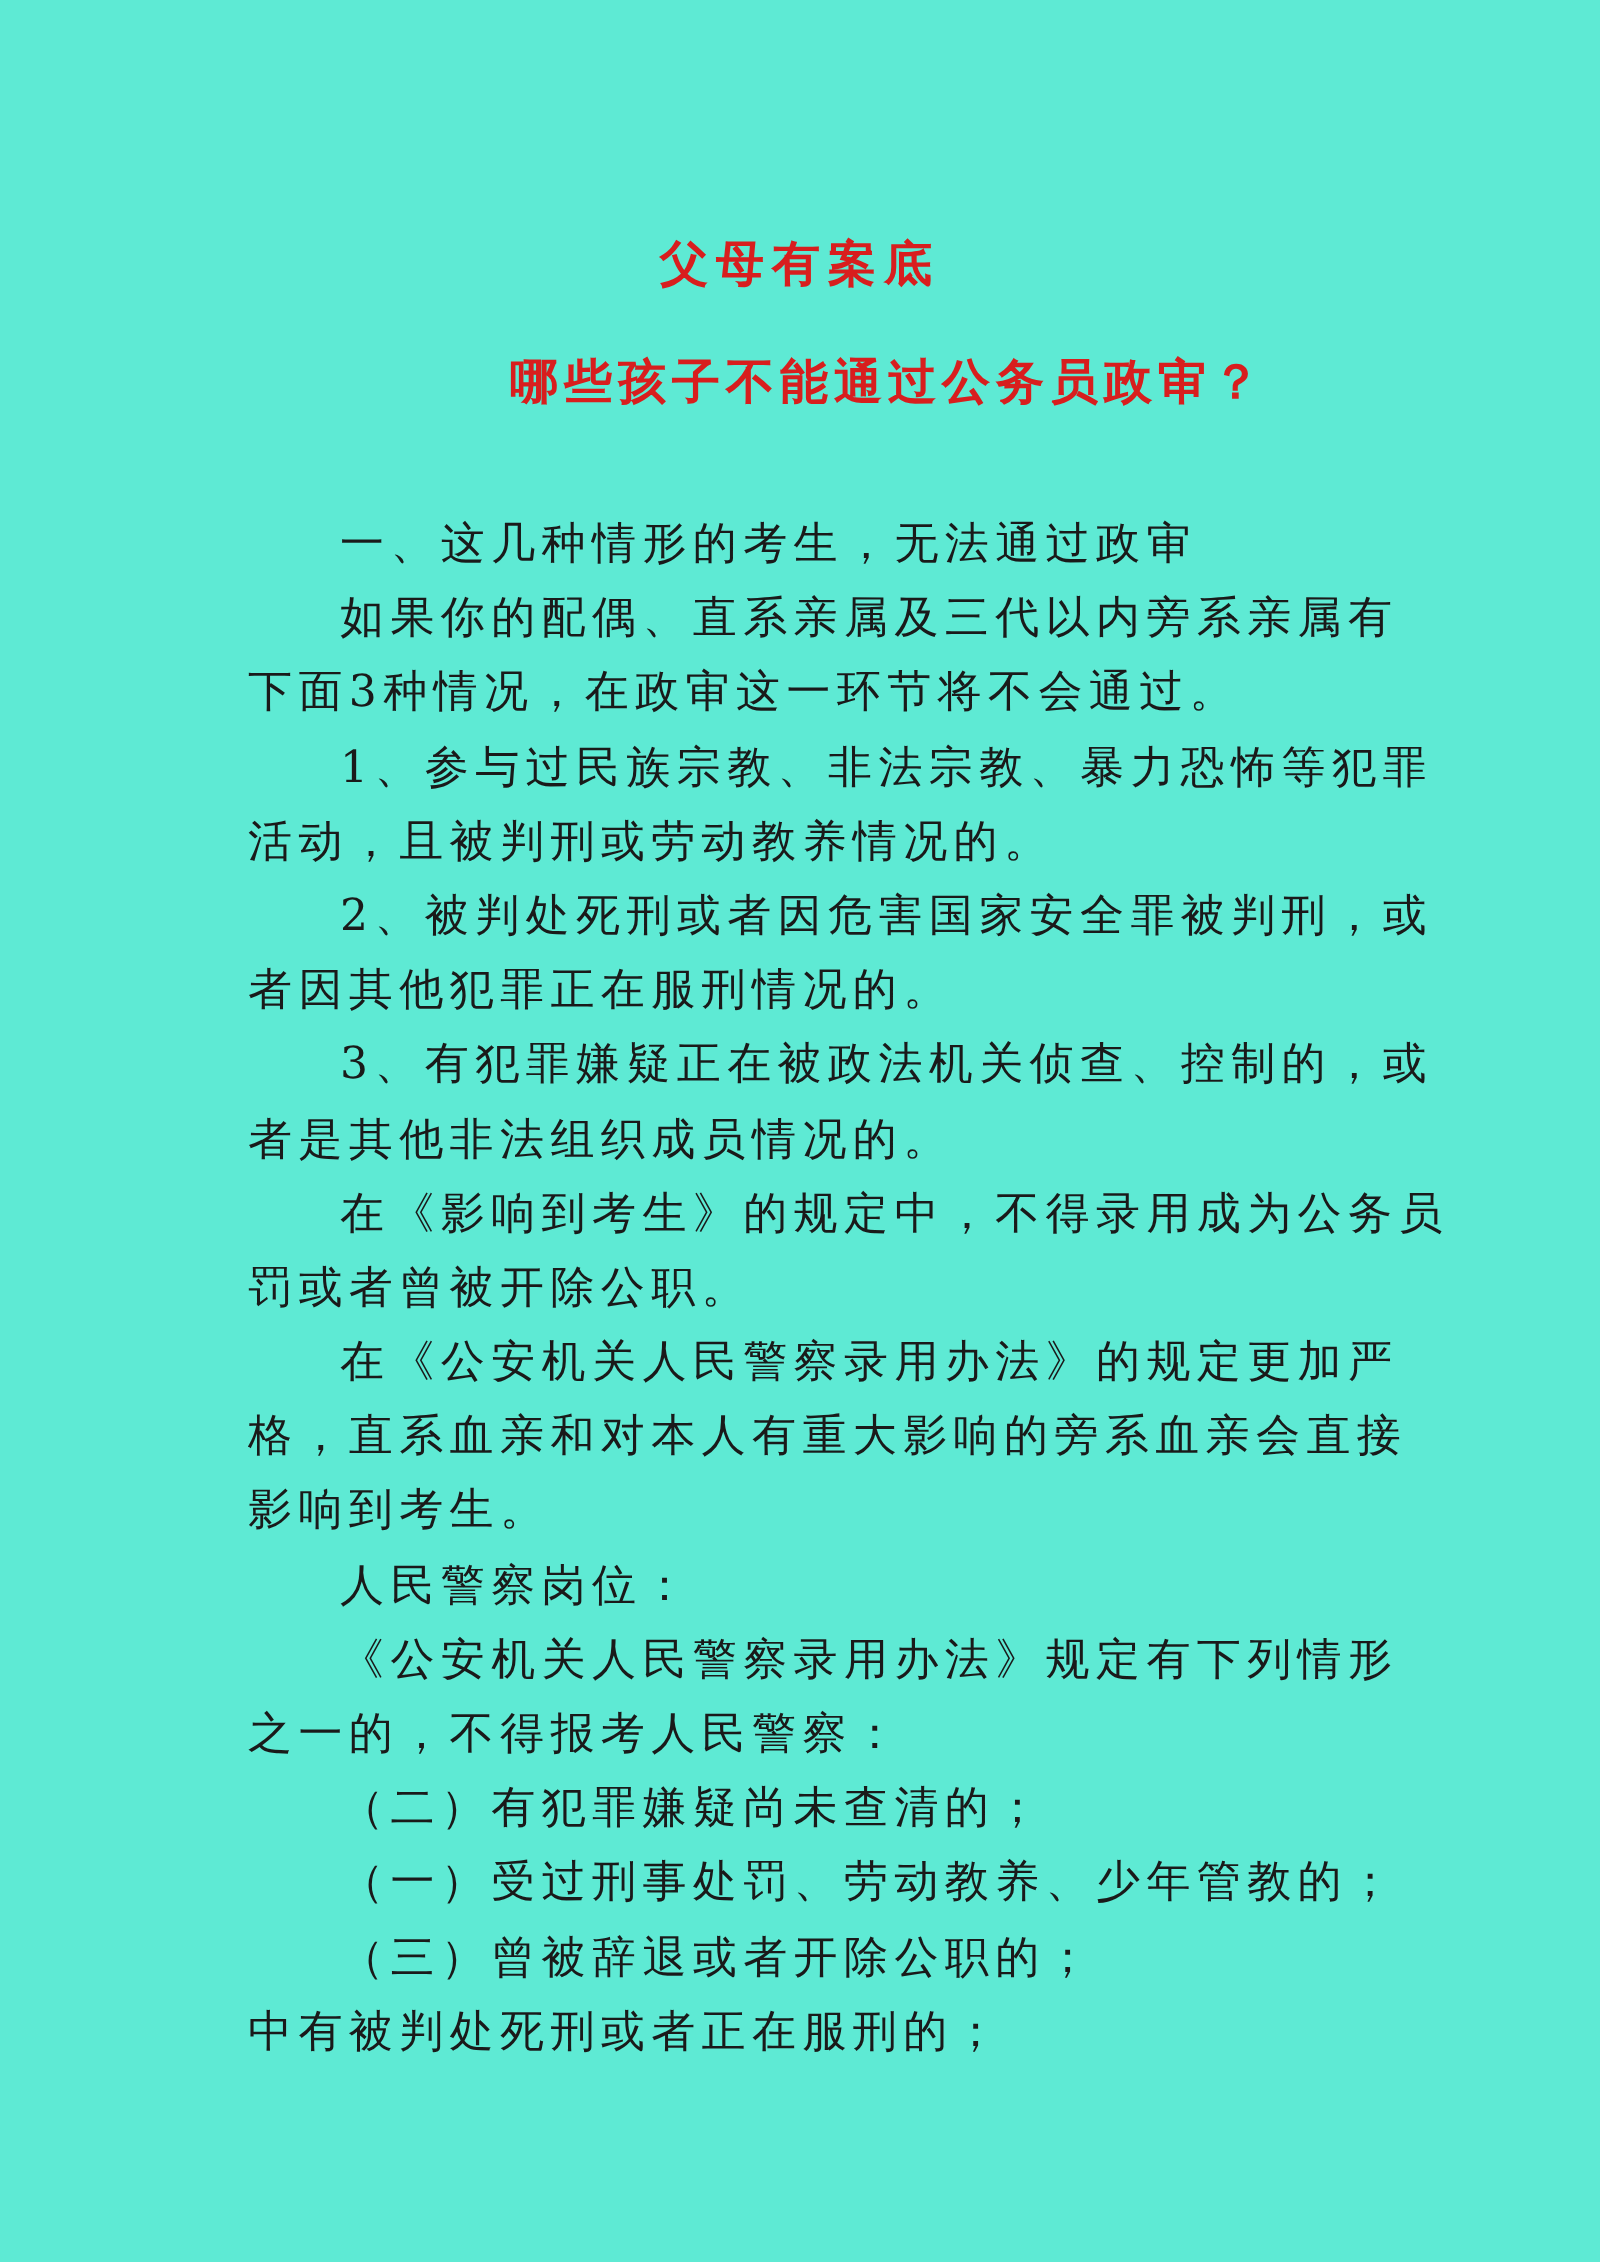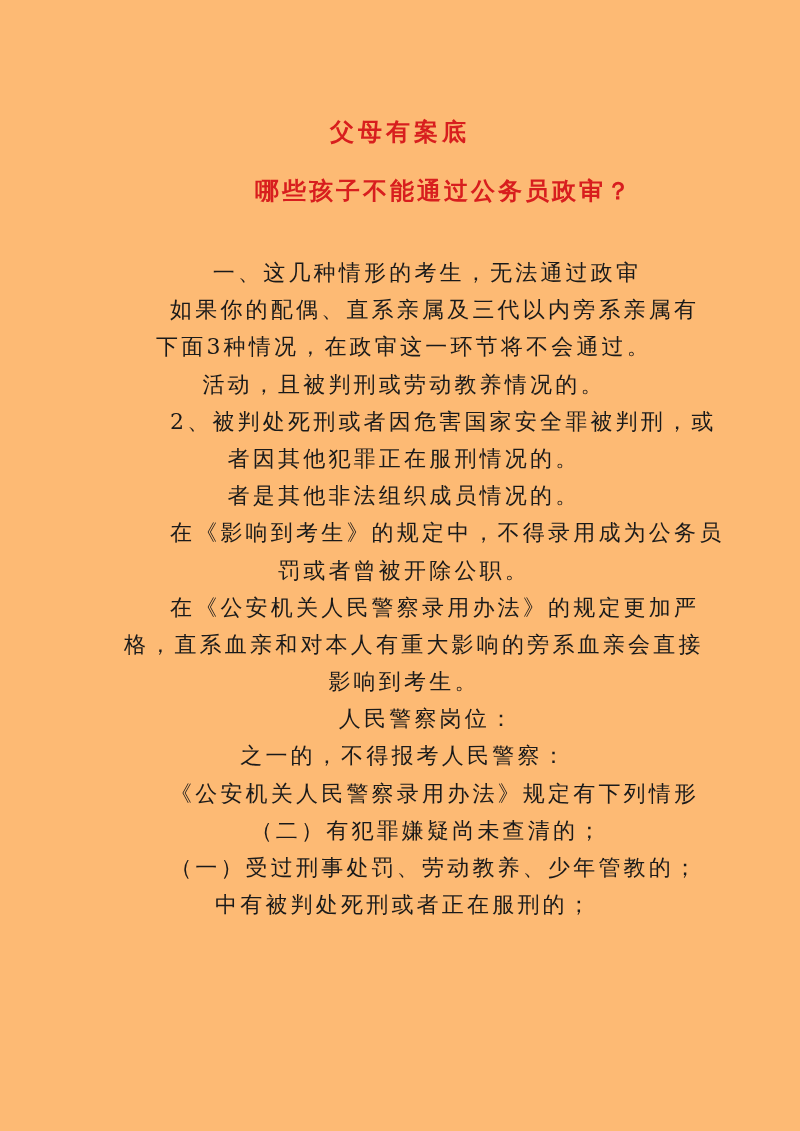--- a/index.html
+++ b/index.html
@@ -1,52 +1,55 @@
 <!DOCTYPE html>
 <html><head>
   <meta charset="utf-8">
   <style>
     html, body { margin: 0; padding: 0; background: #ffffff; }
     body { width: 800px; height: 1131px; position: relative; overflow: hidden; }
-    .page { position: absolute; left: 0; top: 0; width: 800px; height: 1131px; background: #fdba74; }
+    .page { position: absolute; left: 0; top: 0; width: 800px; height: 1131px; background: #5eead4; }
     .title {
       position: absolute; left: 0; width: 800px; text-align: center;
       color: #d81e1e; font-family: "DejaVu Serif", serif; font-weight: bold;
       letter-spacing: 4px;
     }
     .t1 { top: 116px; font-size: 24px; }
     .t2 { top: 175px; font-size: 24px; letter-spacing: 3px; padding-left: 44px; }
     .body {
       position: absolute; left: 124px; top: 254px; width: 560px;
       font-family: "DejaVu Serif", serif; font-size: 22px; color: #1a1a1a;
       line-height: 37.2px; letter-spacing: 3.2px;
     }
-    .line { display: block; white-space: nowrap; height: 37.2px; text-align: center; }
+    .line { display: block; white-space: nowrap; height: 37.2px; }
     .indent { padding-left: 46px; }
   </style>
 </head>
 <body>
 
 <div class="page">
   <div class="title t1">父母有案底</div>
   <div class="title t2">哪些孩子不能通过公务员政审？</div>
 
   <div class="body">
     <span class="line indent">一、这几种情形的考生，无法通过政审</span>
     <span class="line indent">如果你的配偶、直系亲属及三代以内旁系亲属有</span>
     <span class="line">下面3种情况，在政审这一环节将不会通过。</span>
+    <span class="line indent">1、参与过民族宗教、非法宗教、暴力恐怖等犯罪</span>
     <span class="line">活动，且被判刑或劳动教养情况的。</span>
     <span class="line indent">2、被判处死刑或者因危害国家安全罪被判刑，或</span>
     <span class="line">者因其他犯罪正在服刑情况的。</span>
+    <span class="line indent">3、有犯罪嫌疑正在被政法机关侦查、控制的，或</span>
     <span class="line">者是其他非法组织成员情况的。</span>
     <span class="line indent">在《影响到考生》的规定中，不得录用成为公务员</span>
     <span class="line">罚或者曾被开除公职。</span>
     <span class="line indent">在《公安机关人民警察录用办法》的规定更加严</span>
     <span class="line">格，直系血亲和对本人有重大影响的旁系血亲会直接</span>
     <span class="line">影响到考生。</span>
     <span class="line indent">人民警察岗位：</span>
+    <span class="line indent">《公安机关人民警察录用办法》规定有下列情形</span>
     <span class="line">之一的，不得报考人民警察：</span>
-    <span class="line indent">《公安机关人民警察录用办法》规定有下列情形</span>
     <span class="line indent">（二）有犯罪嫌疑尚未查清的；</span>
     <span class="line indent">（一）受过刑事处罚、劳动教养、少年管教的；</span>
+    <span class="line indent">（三）曾被辞退或者开除公职的；</span>
     <span class="line">中有被判处死刑或者正在服刑的；</span>
   </div>
 </div>
 
 </body></html>

